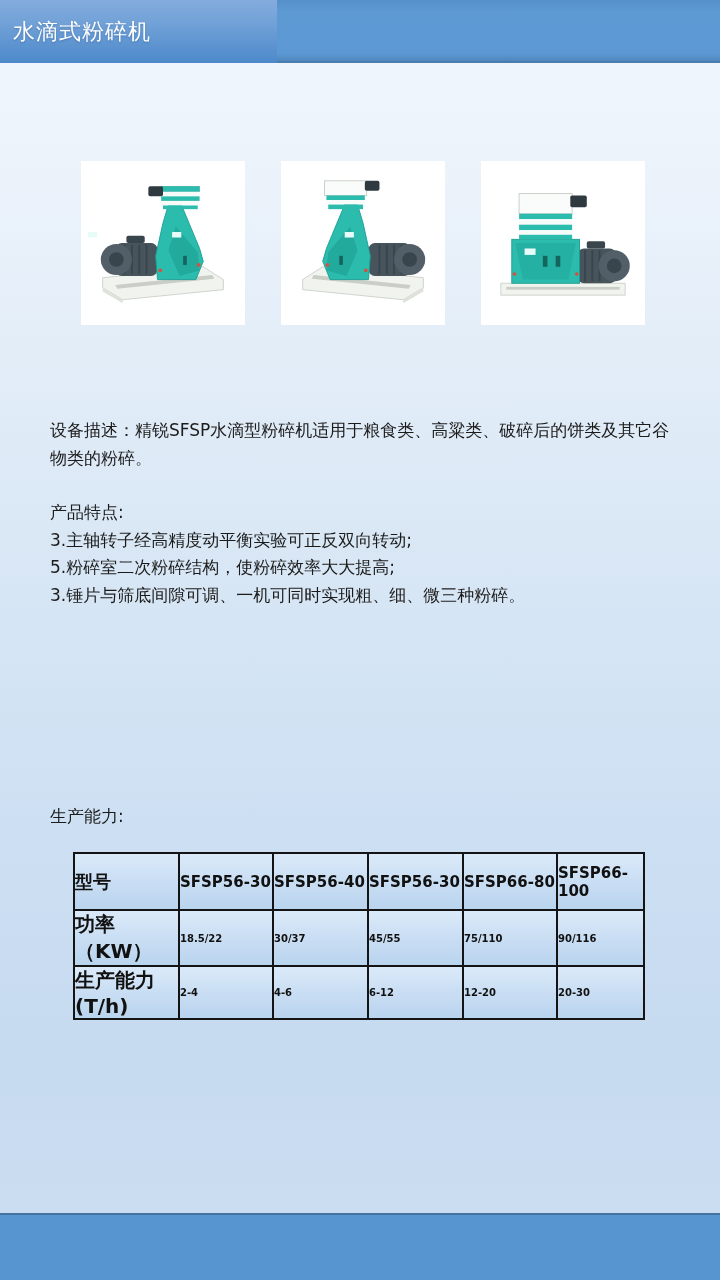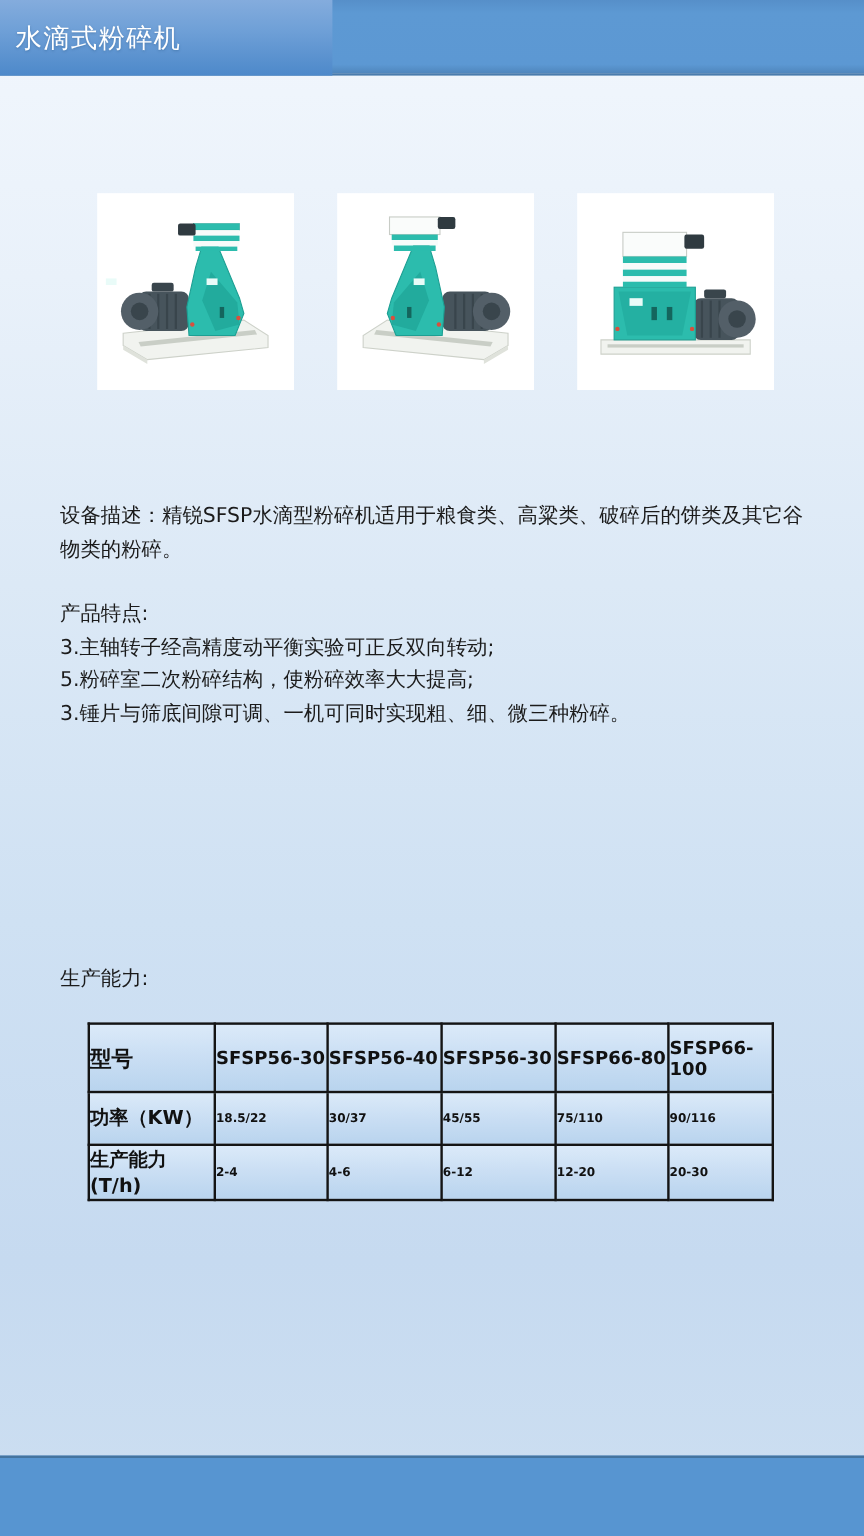--- a/index.html
+++ b/index.html
@@ -59,21 +59,21 @@
   .params-table td,.params-table th{
     border:2px solid #141414;text-align:left;vertical-align:middle;
     background:linear-gradient(180deg,#dbeaf9 0%,#cbdff4 45%,#b9d4ee 100%);
     font-weight:bold;padding:0;
   }
   .params-table .row-head{height:57px;}
   .params-table .row-head th{font-size:15px;}
   .params-table .row-head th.first{font-size:18px;}
   .params-table .row-power{height:44px;}
   .params-table .row-cap{height:46px;}
-  .params-table td.rlabel{font-size:16px;margin-top:48px;}
+  .params-table td.rlabel{font-size:20px;margin-top:48px;}
   .params-table td.val{font-size:10px;}
   
   .footer{
     position:absolute;top:1213px;left:0;width:720px;height:67px;
     background:#5795d1;border-top:2px solid #44749f;box-sizing:border-box;
   }
 </style>
 </head>
 <body>
 

